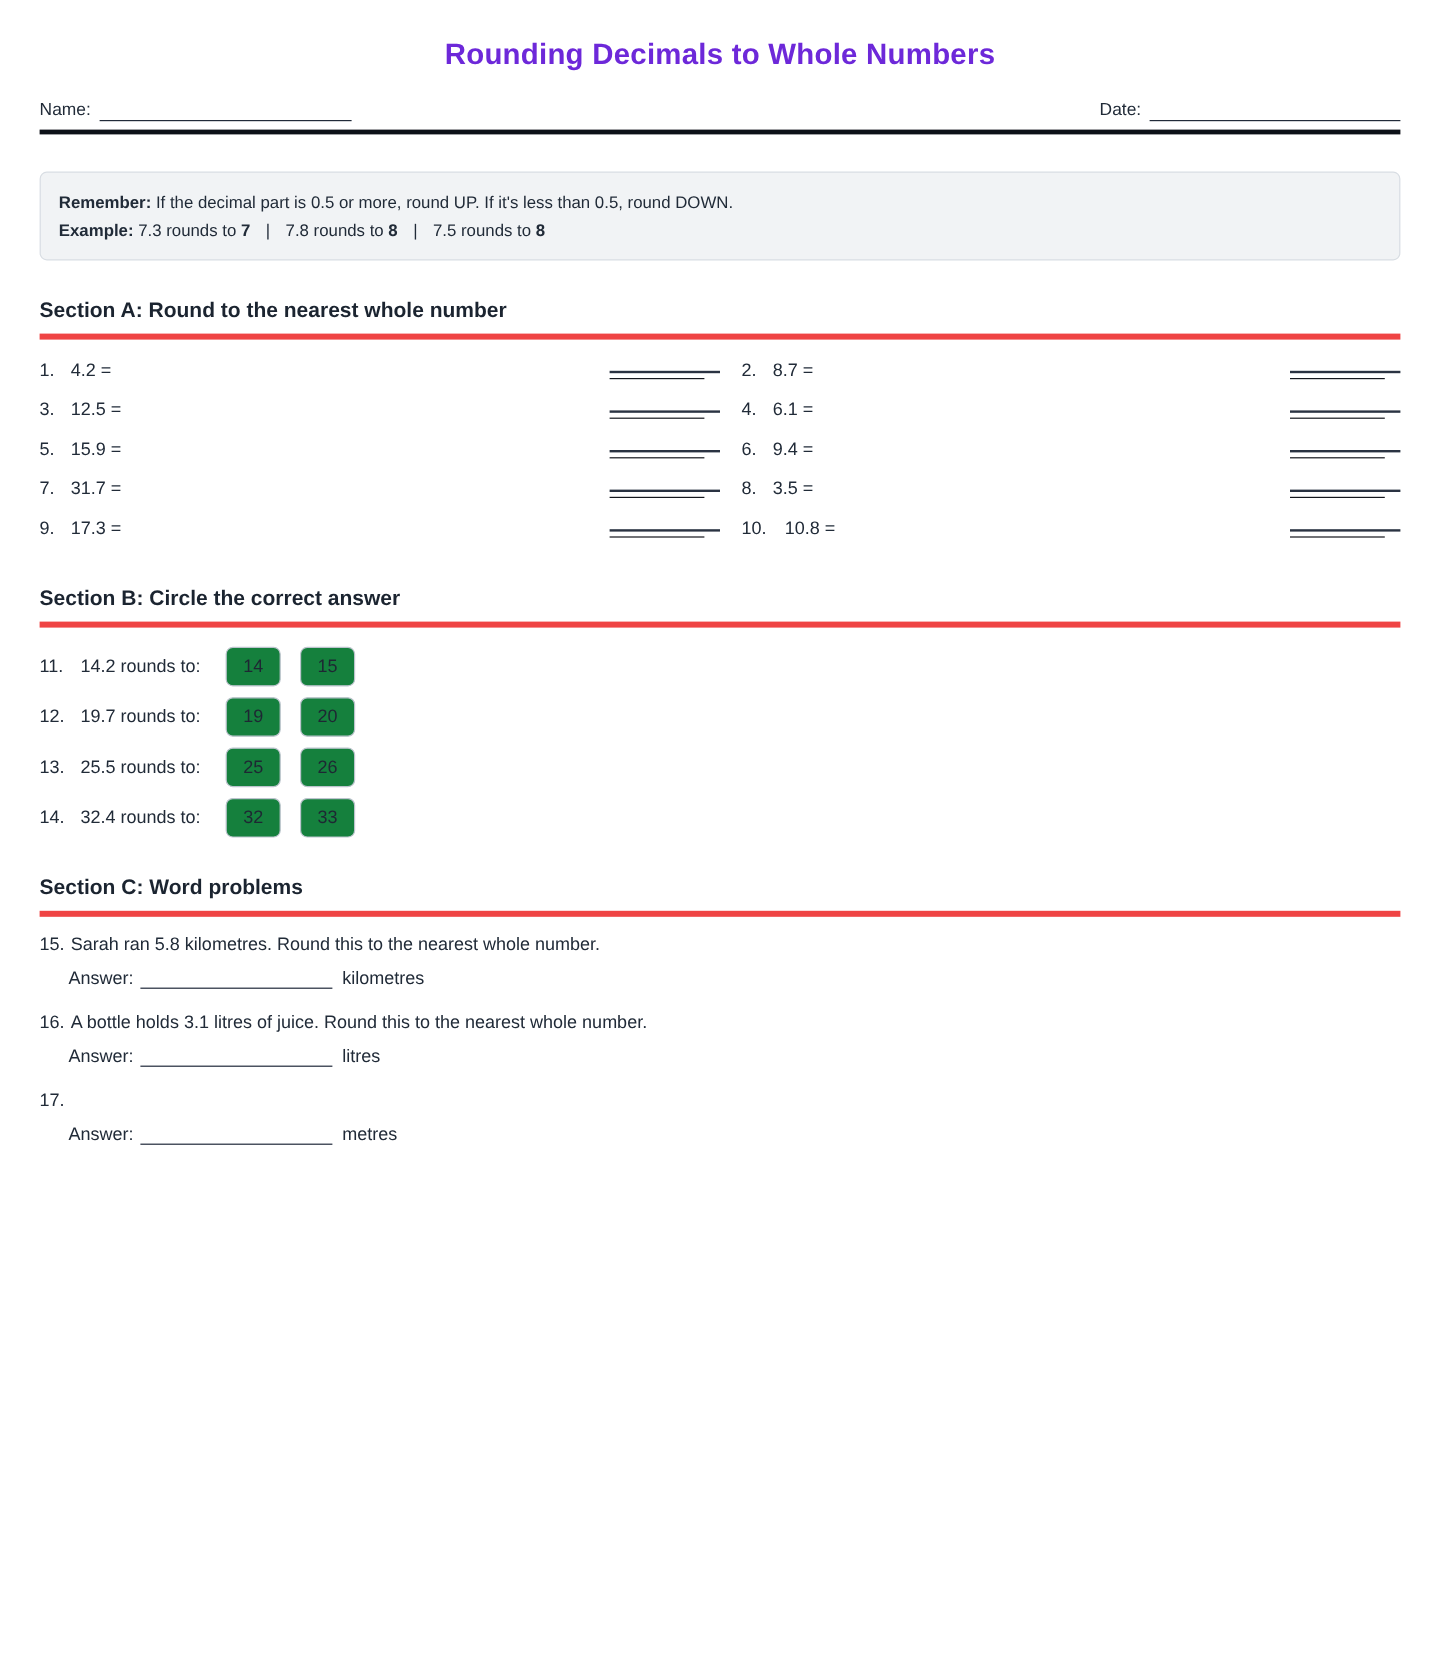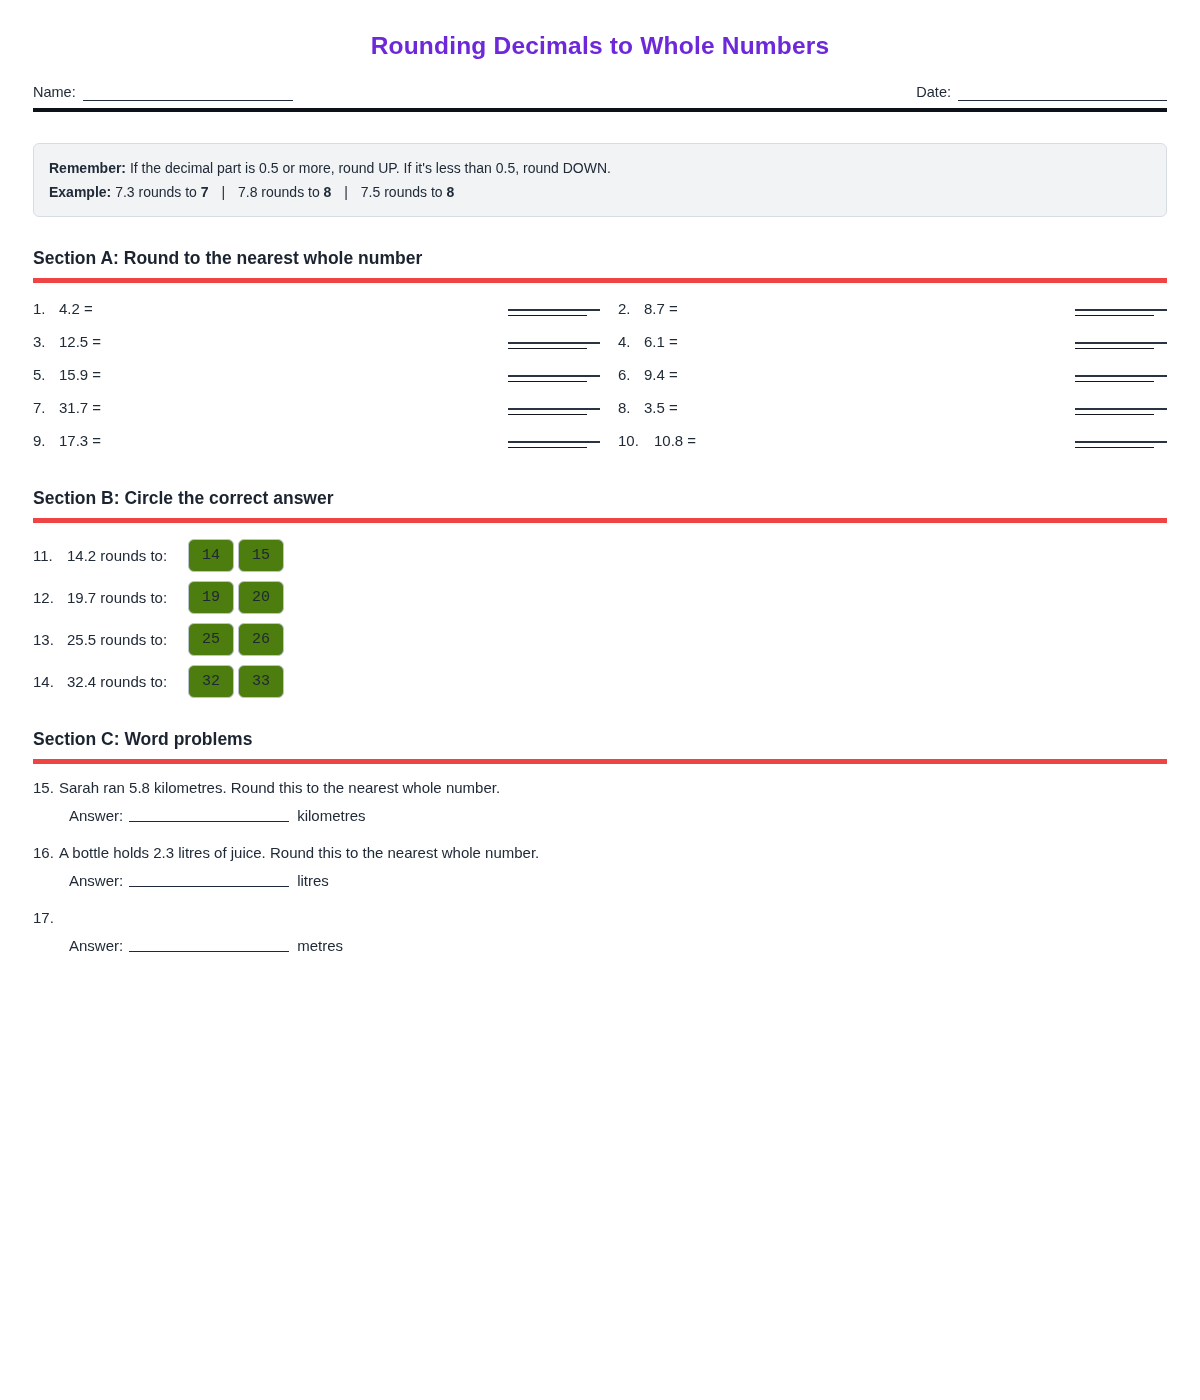--- a/index.html
+++ b/index.html
@@ -39,30 +39,30 @@
   .qexpr { font-size:15px; }
   .a-spacer { flex:1; }
   .blank-a { display:inline-block; width:92px; height:9px; border-top:2px solid #2a3342; position:relative; margin-top:10px; }
   .blank-a::after { content:""; position:absolute; left:0; top:4.5px; width:86%; border-top:1.5px solid #14171d; }
   
   .b-rows { margin-top:16px; }
   .b-row { display:flex; align-items:center; height:33px; margin-bottom:9px; }
   .b-row .qnum { min-width:34px; }
   .b-prompt { font-size:15px; min-width:121px; }
   .opt-box {
-    width:46px; height:33px; border:1px solid #bcc4cd; border-radius:6px; background:#4d7c0f;
+    width:46px; height:33px; border:1px solid #bcc4cd; border-radius:6px; background:#15803d;
     display:flex; align-items:center; justify-content:center; font-size:15px; color:#1e2733;
-    margin-right:4px; cursor:pointer;font-family:Liberation Mono, monospace;
+    margin-right:16px; cursor:pointer;
   }
   
   .c-items { margin-top:14px; }
   .c-item { margin-bottom:17px; }
   .c-problem { display:flex; font-size:15px; line-height:20px; }
   .c-problem .qnum { min-width:26px; }
-  .c-answer { margin:8px 0 0 36px; font-size:15px; line-height:20px; display:flex; align-items:center; }
+  .c-answer { margin:8px 0 0 24px; font-size:15px; line-height:20px; display:flex; align-items:flex-end; }
   .blank-c { display:inline-block; width:160px; border-bottom:1.5px solid #20293a; height:15px; margin:0 8px 2px 6px; }
   .unit { padding-bottom:0; }
 </style>
 </head>
 <body>
 
 <div class="sheet">
 
   <h1 class="title">Rounding Decimals to Whole Numbers</h1>
 
@@ -201,21 +201,21 @@
       </div>
       <div class="c-answer">
         <span>Answer:</span>
         <span class="blank-c"></span>
         <span class="unit">kilometres</span>
       </div>
     </div>
     <div class="c-item">
       <div class="c-problem">
         <span class="qnum">16.</span>
-        <span>A bottle holds 2.3 litres of juice. Round this to the nearest whole number.</span>
+        <span>A bottle holds 3.1 litres of juice. Round this to the nearest whole number.</span>
       </div>
       <div class="c-answer">
         <span>Answer:</span>
         <span class="blank-c"></span>
         <span class="unit">litres</span>
       </div>
     </div>
     <div class="c-item">
       <div class="c-problem">
         <span class="qnum">17.</span>

